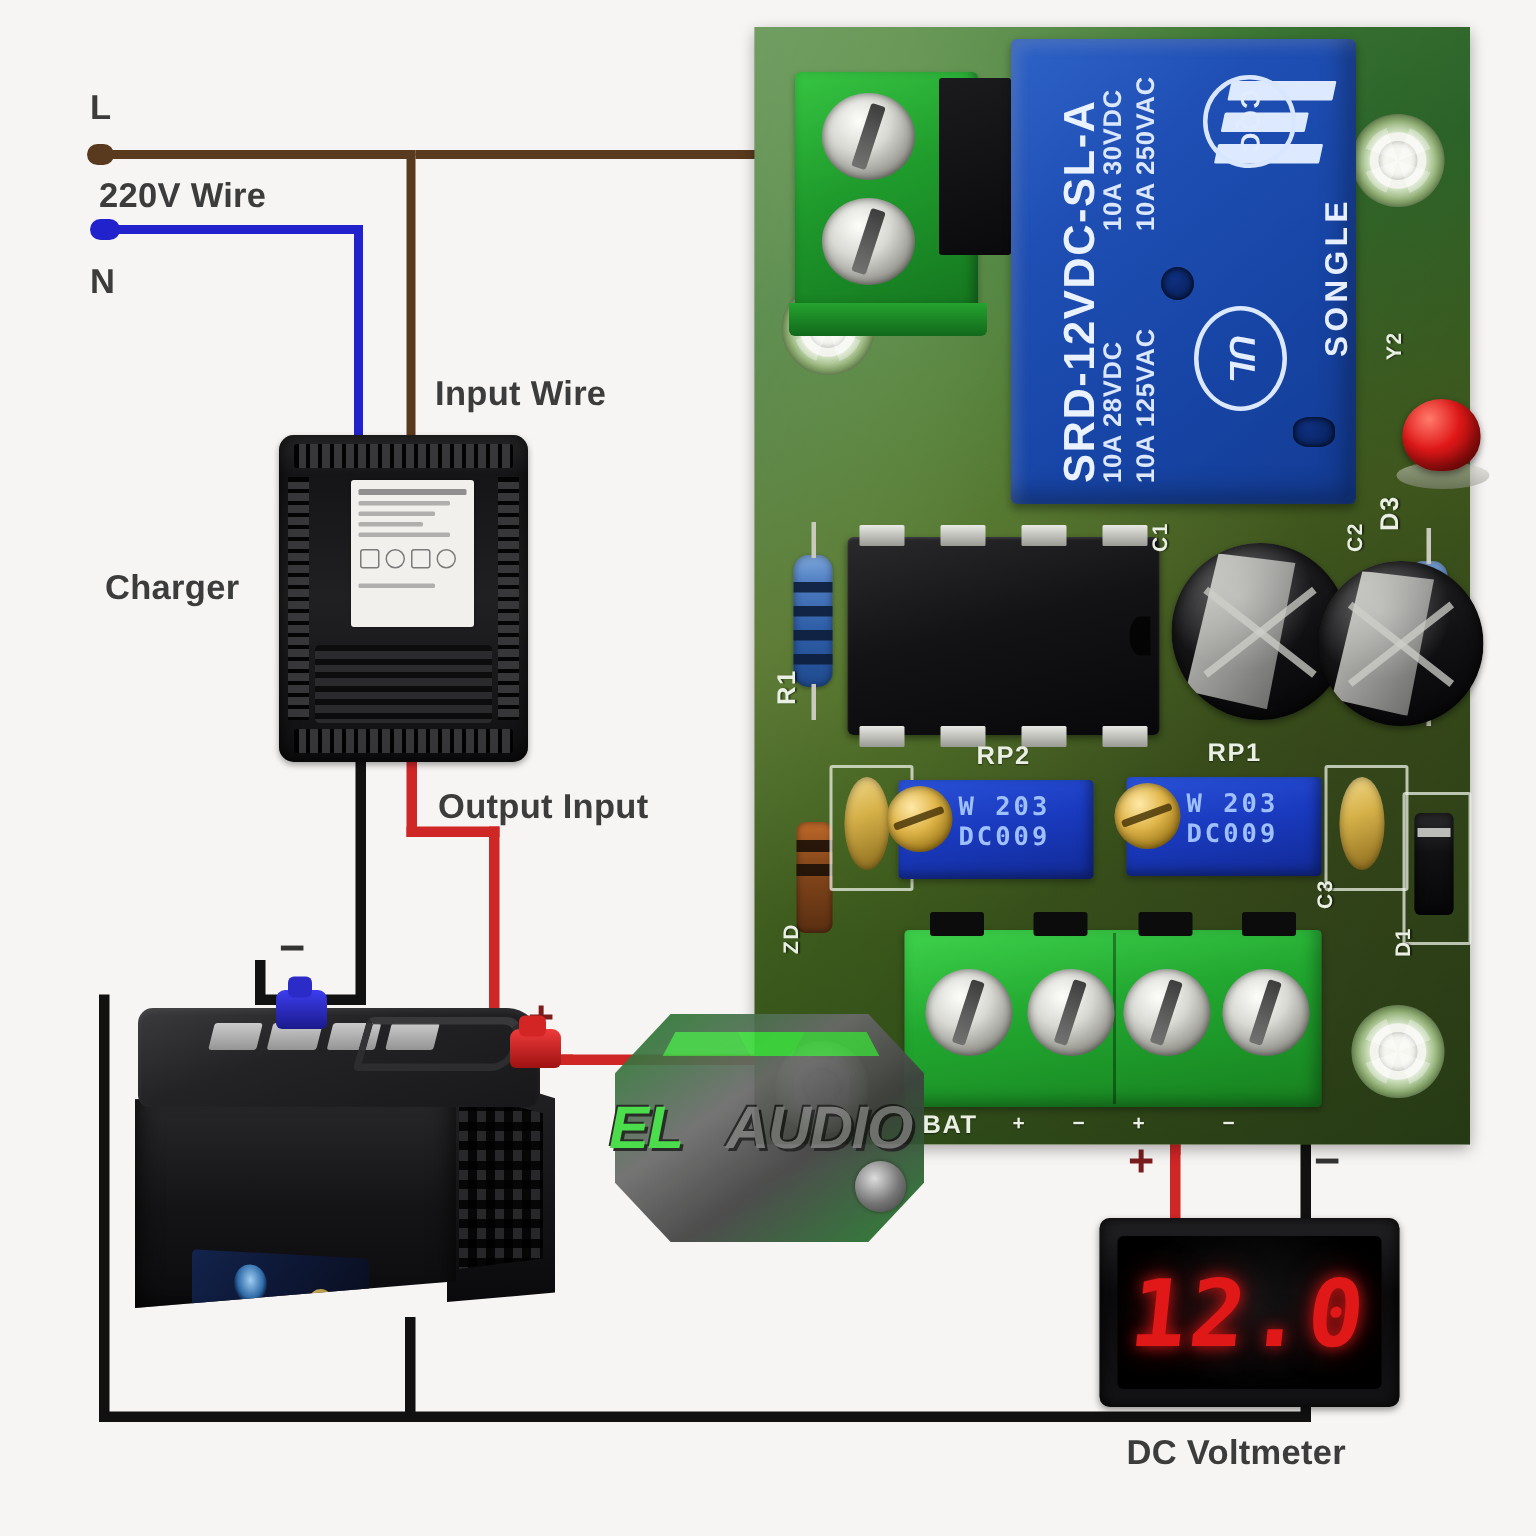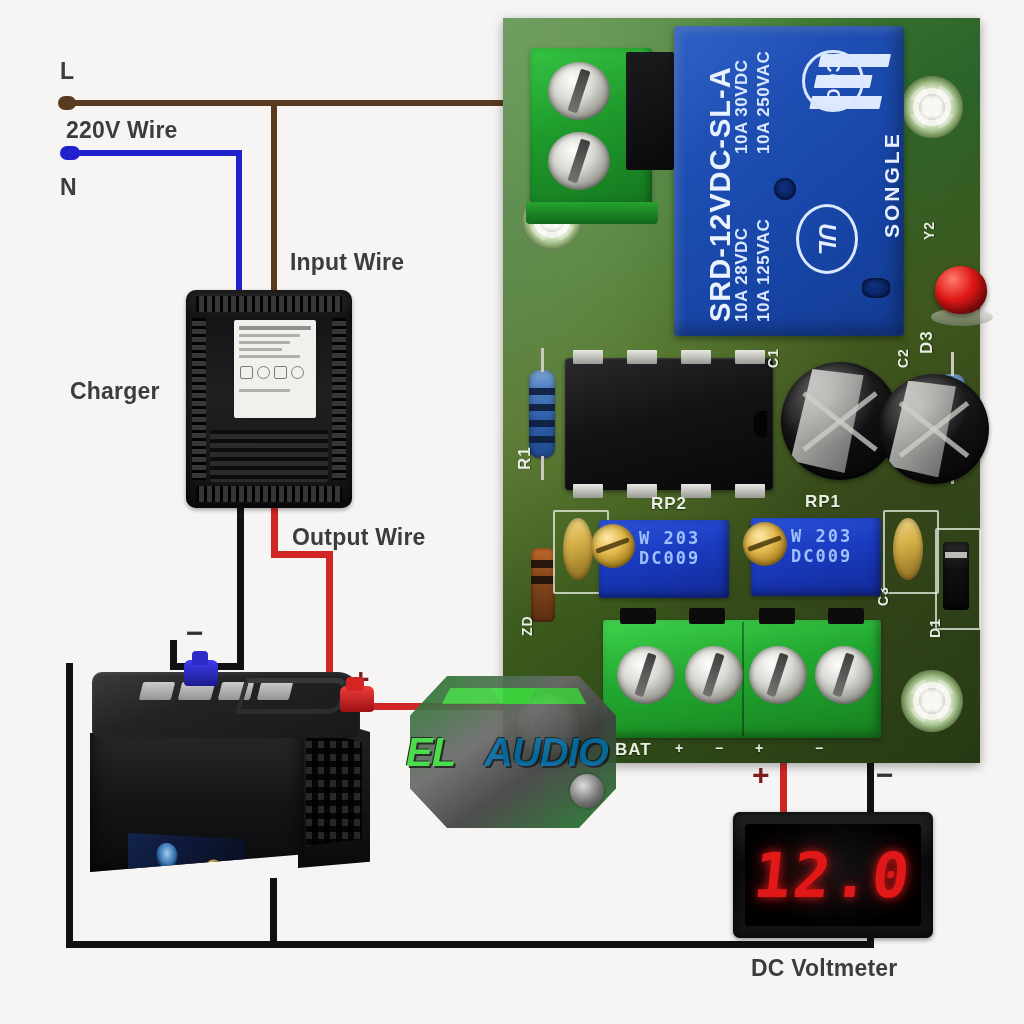--- a/index.html
+++ b/index.html
@@ -260,21 +260,21 @@
   .diode .wb{position:absolute;left:2px;right:2px;top:10px;height:6px;background:#d8d8d2;opacity:.85;}
 
   
   .led{position:absolute;width:52px;height:48px;border-radius:50% 50% 46% 46%;
     background:radial-gradient(circle at 34% 28%,#ff7b6b 0%,#e01818 42%,#9e0c0c 78%,#5e0606 100%);
     box-shadow:0 2px 5px rgba(0,0,0,.45), inset -4px -6px 10px rgba(0,0,0,.35);}
   .led-ring{position:absolute;left:-5px;bottom:-6px;width:62px;height:18px;border-radius:50%;
     background:linear-gradient(180deg,#d9d9cf,#8e8e84);opacity:.55;}
 
   
-  .pot{position:absolute;width:130px;height:78px;
+  .pot{position:absolute;width:130px;height:66px;
     background:linear-gradient(170deg,#2a52d8 0%,#1a3bc0 45%,#122a96 100%);
     border-radius:3px;box-shadow:inset -3px -3px 8px rgba(0,0,0,.38),0 2px 4px rgba(0,0,0,.3);}
   .pot .txt{position:absolute;left:40px;top:8px;color:#9fc0ff;font-size:17px;font-weight:bold;
     letter-spacing:2px;line-height:20px;font-family:"DejaVu Sans Mono",monospace;}
   .pot .adj{position:absolute;left:-8px;top:4px;width:44px;height:44px;border-radius:50%;
     background:radial-gradient(circle at 38% 32%,#ffe9a8 0%,#e0b64a 40%,#a07a1c 75%,#6a4d0c 100%);
     box-shadow:inset 0 0 6px rgba(0,0,0,.5);}
   .pot .adj::after{content:"";position:absolute;left:10%;top:44%;width:80%;height:11%;
     background:#4a3608;border-radius:2px;transform:rotate(-20deg);opacity:.85;}
   .pot-cap{position:absolute;width:30px;height:62px;border-radius:50%;
@@ -292,21 +292,21 @@
   .wm{position:absolute;left:392px;top:662px;width:242px;height:180px;
     opacity:.92;}
   .wm-badge{position:absolute;left:18px;top:14px;width:206px;height:152px;
     background:linear-gradient(145deg,#1f7a28 0%,#6a6a6a 38%,#3f3f3f 62%,#1f7a28 100%);
     clip-path:polygon(18% 0,82% 0,100% 26%,100% 74%,82% 100%,18% 100%,0 74%,0 26%);
     box-shadow:0 0 8px rgba(0,0,0,.3);}
   .wm-arrow{position:absolute;background:#3ddc3d;}
   .wm-txt1{position:absolute;left:14px;top:68px;font-size:40px;font-weight:bold;font-style:italic;
     color:#3ddc3d;letter-spacing:-1px;text-shadow:2px 2px 0 #1a1a1a,-1px -1px 0 #1a1a1a;}
   .wm-txt2{position:absolute;left:92px;top:68px;font-size:40px;font-weight:bold;font-style:italic;
-    color:#0369a1;letter-spacing:-1px;text-shadow:2px 2px 0 #1a1a1a,-1px -1px 0 #1a1a1a;}
+    color:#737373;letter-spacing:-1px;text-shadow:2px 2px 0 #1a1a1a,-1px -1px 0 #1a1a1a;}
   .wm-txt3{position:absolute;left:62px;top:108px;font-size:32px;font-weight:bold;font-style:italic;
     color:#8fe08f;letter-spacing:1px;text-shadow:2px 2px 0 #232323;}
   .wm-speaker{position:absolute;left:178px;top:112px;width:34px;height:34px;border-radius:50%;
     background:radial-gradient(circle at 38% 34%,#dcdcdc,#6a6a6a 55%,#2a2a2a 100%);
     box-shadow:0 0 3px rgba(0,0,0,.5);}
 </style>
 </head>
 <body>
 
 <div id="stage">
@@ -339,21 +339,21 @@
   <div class="wire w-black abs" style="left:66px;top:941px;width:808px;height:7px;"></div>
   <div class="wire w-black abs" style="left:867px;top:812px;width:7px;height:136px;"></div>
   <div class="wire w-black abs" style="left:867px;top:742px;width:7px;height:76px;"></div>
 
   <div class="wire w-black abs" style="left:270px;top:878px;width:7px;height:66px;"></div>
 
   <div class="lbl lbl-lg" style="left:60px;top:58px;">L</div>
   <div class="lbl lbl-lg" style="left:60px;top:174px;">N</div>
   <div class="lbl lbl-lg" style="left:66px;top:117px;">220V Wire</div>
   <div class="lbl lbl-lg" style="left:290px;top:249px;">Input Wire</div>
-  <div class="lbl lbl-lg" style="left:292px;top:524px;">Output Wire</div>
+  <div class="lbl lbl-lg" style="left:292px;top:524px;">Output Input</div>
   <div class="lbl lbl-lg" style="left:70px;top:378px;">Charger</div>
   <div class="lbl lbl-lg" style="left:751px;top:955px;">DC Voltmeter</div>
 
   <div class="sign" style="left:186px;top:618px;">−</div>
   <div class="sign sign-red" style="left:352px;top:664px;">+</div>
   <div class="sign sign-red" style="left:752px;top:760px;">+</div>
   <div class="sign" style="left:876px;top:760px;">−</div>
 
   <div class="charger">
     <div class="charger-vent-top"></div>

